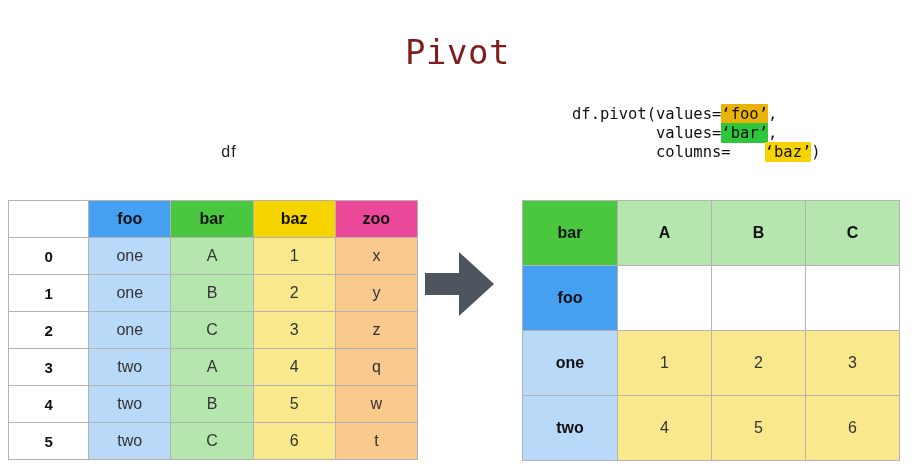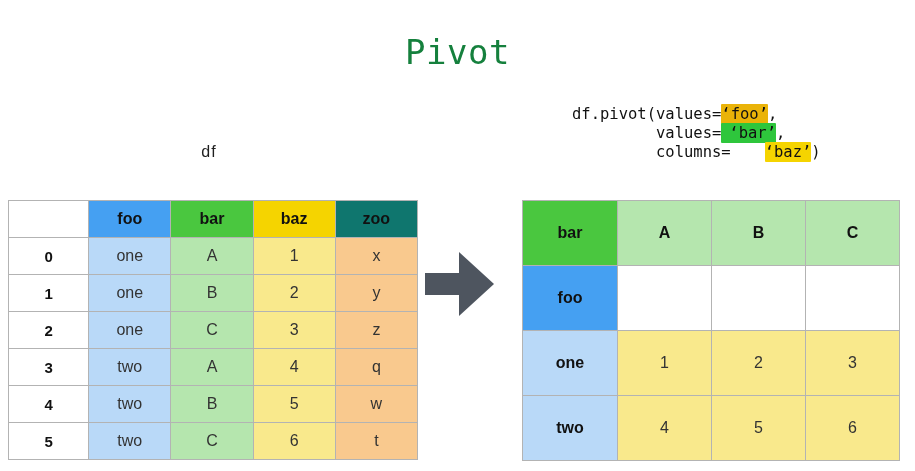--- a/index.html
+++ b/index.html
@@ -19,28 +19,28 @@
   
   #page-title {
     position: absolute;
     left: 0;
     top: 32px;
     width: 915px;
     text-align: center;
     font-family: "DejaVu Sans Mono", monospace;
     font-size: 34px;
     font-weight: 400;
-    color: #15803d;
+    color: #7f1d1d;
     letter-spacing: 0.5px;
   }
 
   
   #df-caption {
     position: absolute;
-    left: 4px;
+    left: 24px;
     top: 143px;
     width: 410px;
     text-align: center;
     font-family: "Liberation Sans", sans-serif;
     font-size: 16px;
     color: #1f1f1f;
     letter-spacing: 1px;
   }
 
   
@@ -52,21 +52,21 @@
     font-size: 15.5px;
     line-height: 19px;
     color: #111111;
     white-space: pre;
   }
   #code-snippet .hl {
     padding: 1px 0px;
     border-radius: 1px;
   }
   #code-snippet .hl-blue   { background: #eab308; }
-  #code-snippet .hl-green  { background: #2ec63c; padding-left: 8px; }
+  #code-snippet .hl-green  { background: #2ec63c; }
   #code-snippet .hl-yellow { background: #f5d400; margin-left: 34px; }
 
   
   #flow-arrow {
     position: absolute;
     left: 425px;
     top: 251px;
     width: 70px;
     height: 66px;
   }
@@ -109,21 +109,21 @@
   #table-df td.corner { background: #ffffff; }
   #table-df thead td,
   #table-df td.hdr {
     font-weight: bold;
     font-size: 16px;
     color: #111111;
   }
   .h-foo { background: #45a0f2; }
   .h-bar { background: #4ac73f; }
   .h-baz { background: #f5d400; margin-top: 32px; }
-  .h-zoo { background: #0f766e; }
+  .h-zoo { background: #ec4899; }
   .c-foo { background: #b9d9f8; }
   .c-bar { background: #b5e6ae; }
   .c-baz { background: #f9e98c; }
   .c-zoo { background: #f9c98e; }
 
   
   #table-pivot {
     left: 522px;
     top: 200px;
     width: 377px;

